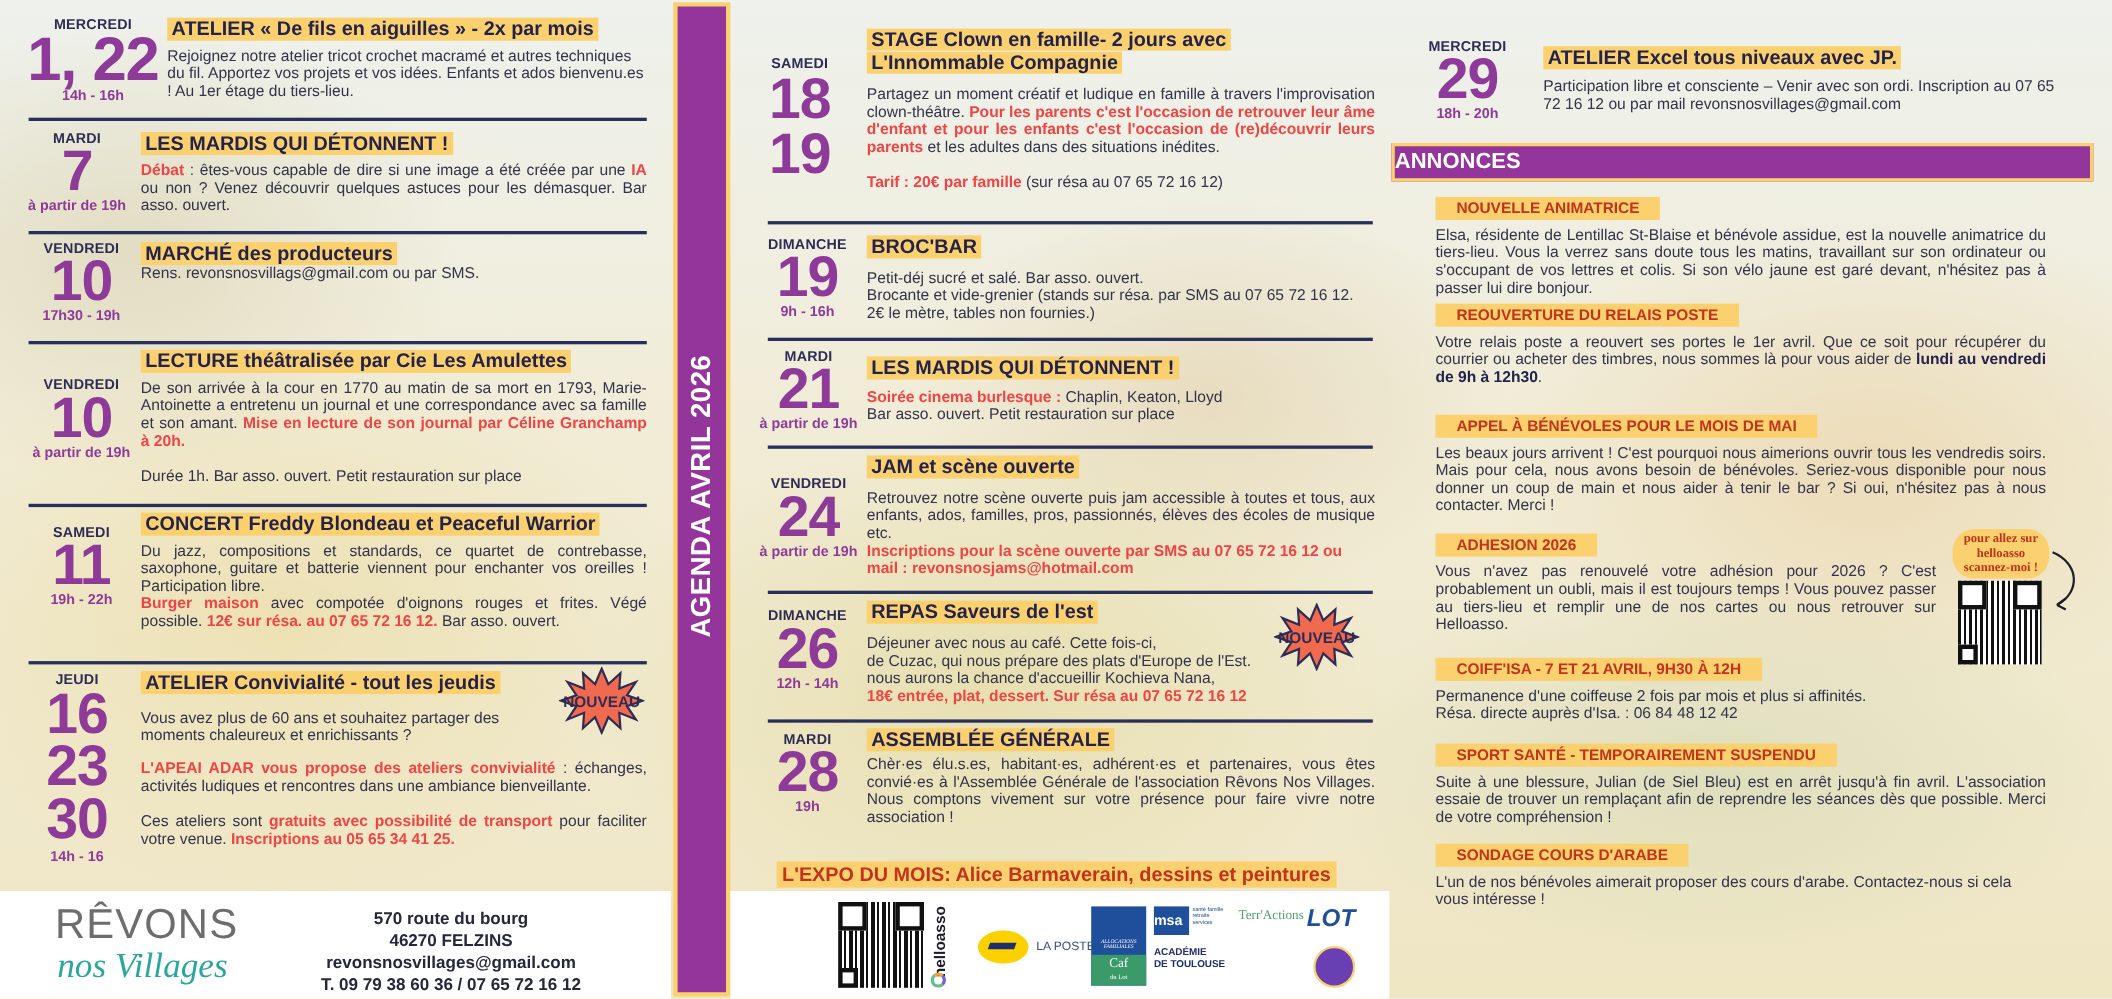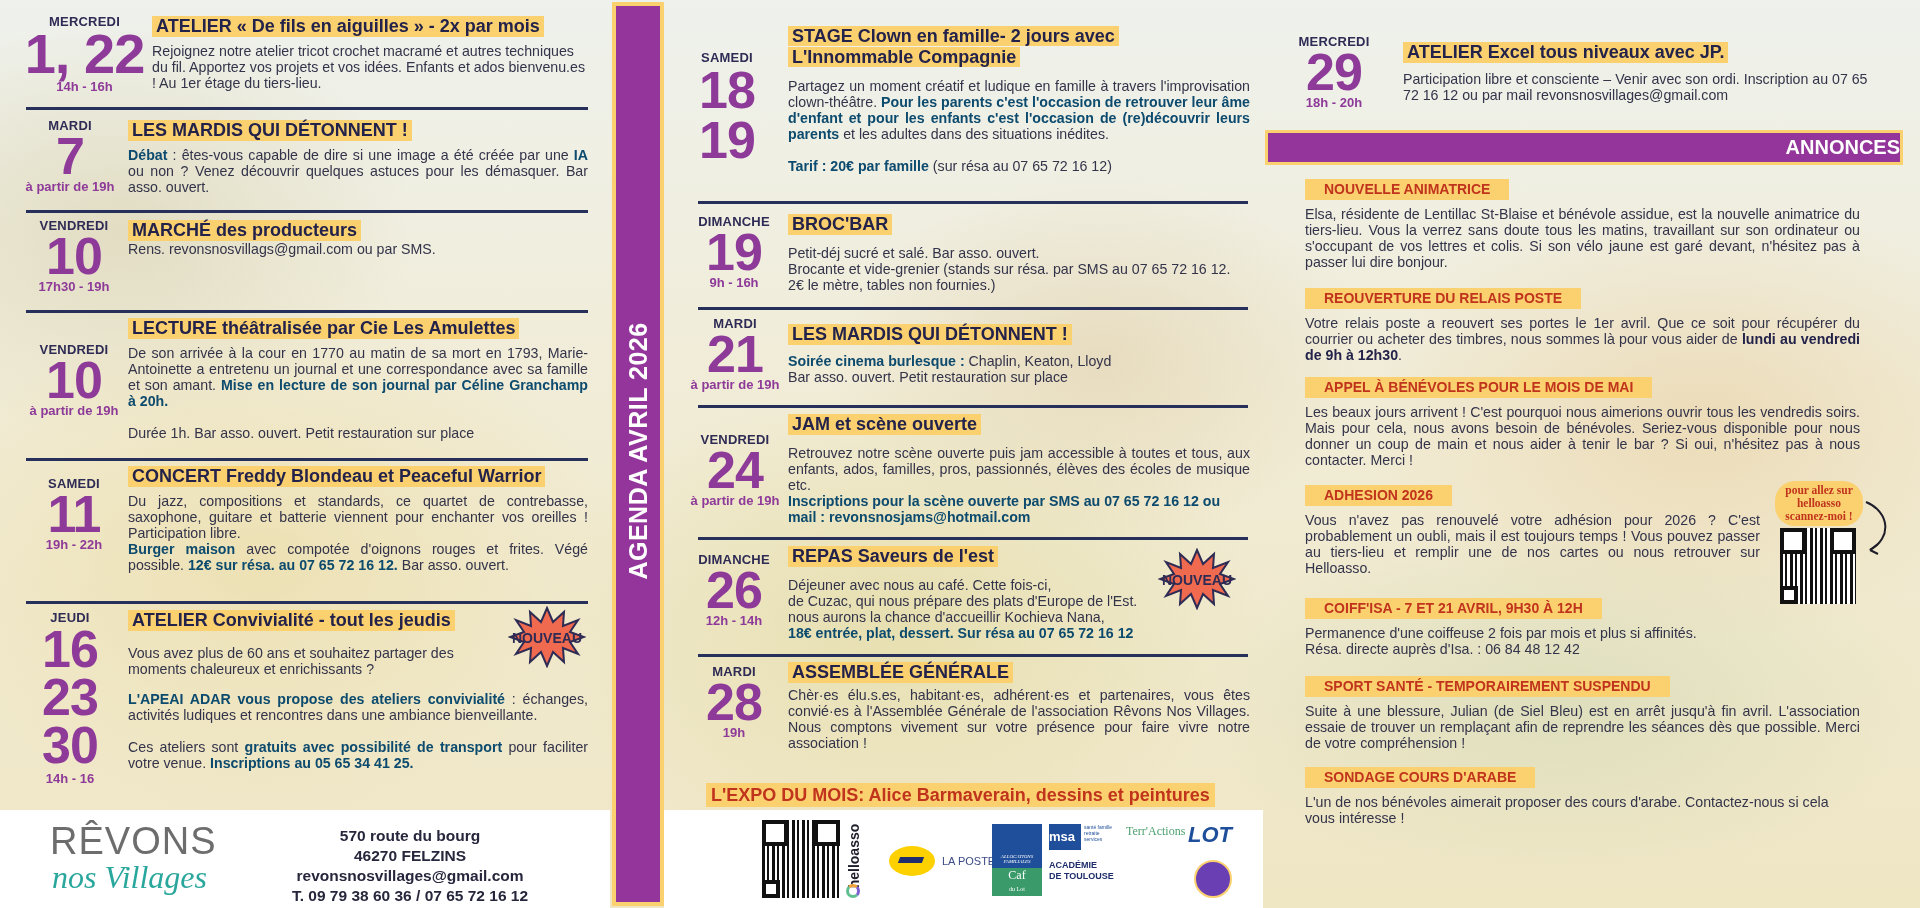--- a/index.html
+++ b/index.html
@@ -24,21 +24,21 @@
   .datecol { position: absolute; text-align: center; color: #8e3a99; }
   .dayname { display: block; font-weight: bold; font-size: 13px; color: #2e2b55; letter-spacing: 0.2px; }
   .daynum { display: block; font-weight: bold; font-size: 52px; line-height: 46px; color: #8e3a99; letter-spacing: -1px; }
   .hours { display: block; font-weight: bold; font-size: 13px; color: #8e3a99; }
   .evbody { position: absolute; }
   .evtitle {
     display: inline-block; background: #fbd170; font-weight: bold; font-size: 18px; line-height: 21px;
     padding: 0 4px; color: #23224a;
   }
   .evtext { font-size: 14.2px; line-height: 16px; color: #33334a; text-align: justify; margin-top: 6px; }
-  .evtext b { color: #0c4a6e; }
+  .evtext b { color: #ef4444; }
   .sep { position: absolute; height: 3px; background: #27305a; }
 
   .banner {
     position: absolute; left: 612px; top: 2px; width: 52px; height: 904px;
     background: #93359a; border: 4px solid #fbd170; border-radius: 1px;
   }
   .banner-text {
     position: absolute; left: 50%; top: 445px; transform: translate(-50%,-50%) rotate(-90deg);
     color: #fff; font-weight: bold; font-size: 25px; white-space: nowrap; letter-spacing: 0.5px;
   }
@@ -61,21 +61,21 @@
       #fff; }
   .qr::before, .qr::after { content: ""; position: absolute; width: 18px; height: 18px; border: 4px solid #111; background: #fff; }
   .qr::before { left: 0; top: 0; }
   .qr::after { right: 0; top: 0; }
   .qr .qr-corner { position: absolute; left: 0; bottom: 0; width: 18px; height: 18px; border: 4px solid #111; background: #fff; }
 
   .partner { position: absolute; font-weight: bold; color: #1e2d6b; }
 
   .annonces-bar {
     position: absolute; left: 1265px; top: 130px; width: 638px; height: 35px; background: #93359a;
-    border: 3px solid #fbd170; color: #fff; font-weight: bold; font-size: 20px; text-align: right; line-height: 29px;
+    border: 3px solid #fbd170; color: #fff; font-weight: bold; font-size: 20px; text-align: left; line-height: 29px;
   }
   .ann { position: absolute; left: 1305px; width: 555px; }
   .ann-title {
     display: inline-block; background: #fbd170; color: #c0331c; font-weight: bold; font-size: 14px; line-height: 21px; padding: 0 19px;
   }
   .ann-text { font-size: 14.2px; line-height: 16px; color: #33334a; text-align: justify; margin-top: 6px; }
   .ann-text b { color: #23224a; }
 
   .nouveau {
     position: absolute; width: 78px; height: 62px;
@@ -309,21 +309,21 @@
   </div>
 </div>
 
 <div class="annonces-bar">ANNONCES</div>
 
 <div class="ann" style="top:179px;">
   <span class="ann-title">NOUVELLE ANIMATRICE</span>
   <div class="ann-text">Elsa, résidente de Lentillac St-Blaise et bénévole assidue, est la nouvelle animatrice du tiers-lieu. Vous la verrez sans doute tous les matins, travaillant sur son ordinateur ou s'occupant de vos lettres et colis. Si son vélo jaune est garé devant, n'hésitez pas à passer lui dire bonjour.</div>
 </div>
 
-<div class="ann" style="top:288px;">
+<div class="ann" style="top:276px;">
   <span class="ann-title">REOUVERTURE DU RELAIS POSTE</span>
   <div class="ann-text"><span>Votre relais poste a reouvert ses portes le 1er avril. Que ce soit pour récupérer du courrier ou acheter des timbres, nous sommes là pour vous aider de </span><b>lundi au vendredi de 9h à 12h30</b><span>.</span></div>
 </div>
 
 <div class="ann" style="top:377px;">
   <span class="ann-title">APPEL À BÉNÉVOLES POUR LE MOIS DE MAI</span>
   <div class="ann-text">Les beaux jours arrivent ! C'est pourquoi nous aimerions ouvrir tous les vendredis soirs. Mais pour cela, nous avons besoin de bénévoles. Seriez-vous disponible pour nous donner un coup de main et nous aider à tenir le bar ? Si oui, n'hésitez pas à nous contacter. Merci !</div>
 </div>
 
 <div class="ann" style="top:485px; width:455px;">

